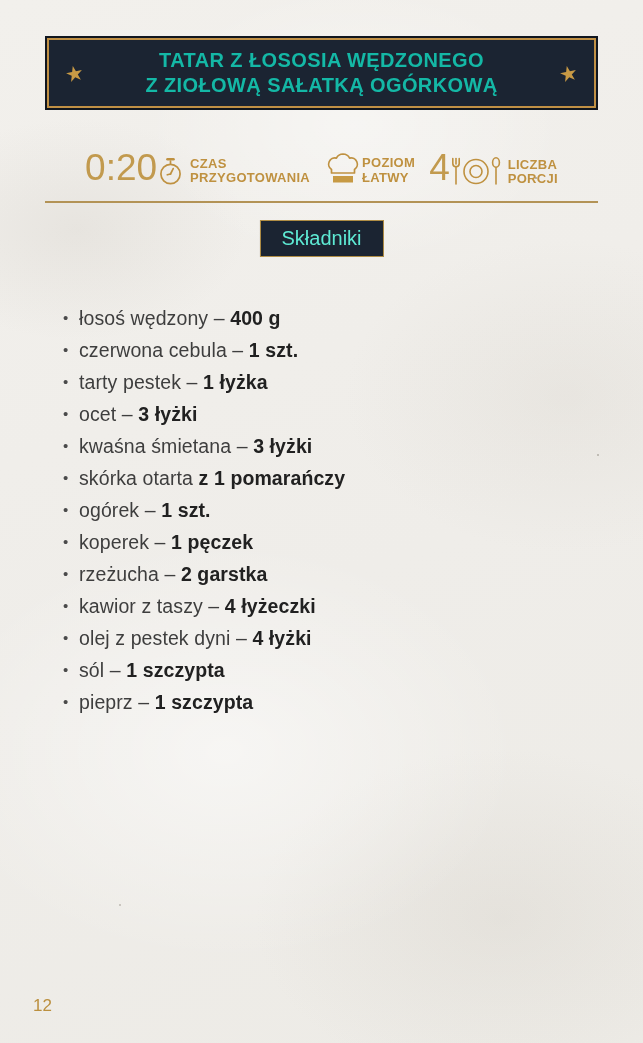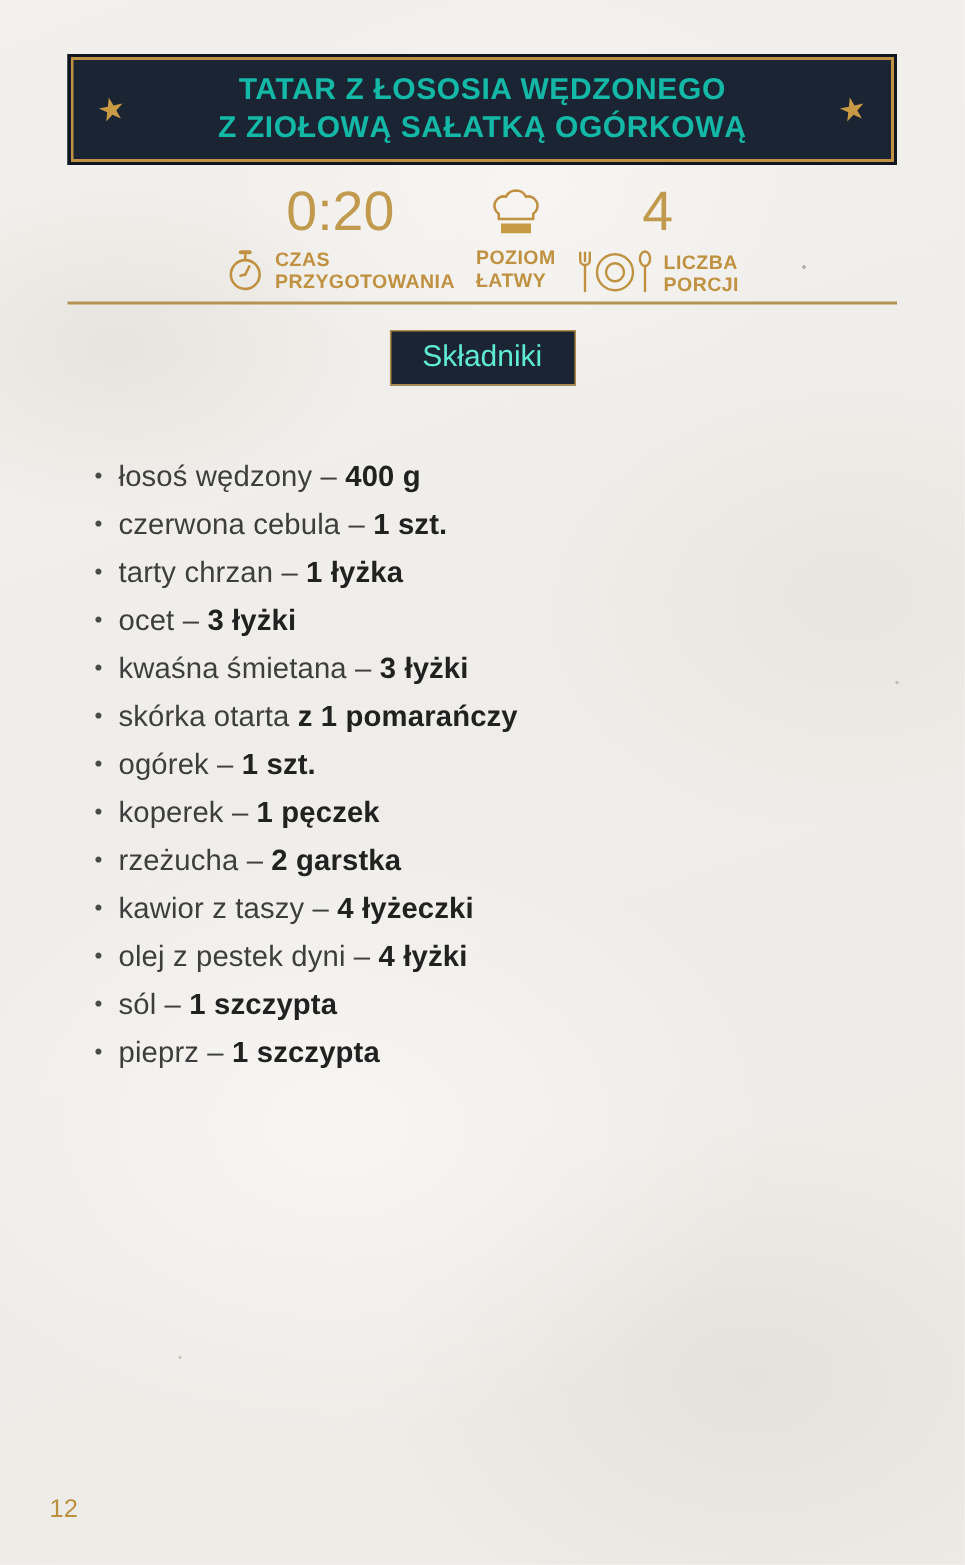--- a/index.html
+++ b/index.html
@@ -42,21 +42,21 @@
     flex:1 1 auto; text-align:center;
     color:#14b8a6; font-weight:bold;
     font-size:20px; line-height:25px; letter-spacing:.4px;
   }
 
   
   .info-row {
     position:absolute; top:122px; left:0; width:100%;
     display:flex; justify-content:center; align-items:flex-start; gap:14px;
   }
-  .info-group { display:flex; flex-direction:column; align-items:center; }
+  .info-group { display:flex; flex-direction:row; align-items:center;margin-top:27px; }
   .info-value {
     color:#c29a4e; font-size:37px; line-height:38px; height:38px;
     font-weight:normal;
   }
   .info-hat { height:38px; display:flex; align-items:flex-end; }
   .info-bottom { display:flex; align-items:flex-end; gap:6px; margin-top:5px; }
   .info-label {
     color:#bf9140; font-weight:bold; font-size:13px; line-height:14.5px;
     letter-spacing:.3px; text-transform:uppercase; white-space:nowrap;
   }
@@ -181,21 +181,21 @@
 
   <div class="badge">
     <span>Składniki</span>
   </div>
 
   <ul class="ingredients">
   <li><span class="ing-name">łosoś wędzony – </span><span class="ing-amount">400 g</span></li>
 
   <li><span class="ing-name">czerwona cebula – </span><span class="ing-amount">1 szt.</span></li>
 
-  <li><span class="ing-name">tarty chrzan – </span><span class="ing-amount">1 łyżka</span></li>
+  <li><span class="ing-name">tarty pestek – </span><span class="ing-amount">1 łyżka</span></li>
 
   <li><span class="ing-name">ocet – </span><span class="ing-amount">3 łyżki</span></li>
 
   <li><span class="ing-name">kwaśna śmietana – </span><span class="ing-amount">3 łyżki</span></li>
 
   <li><span class="ing-name">skórka otarta </span><span class="ing-amount">z 1 pomarańczy</span></li>
 
   <li><span class="ing-name">ogórek – </span><span class="ing-amount">1 szt.</span></li>
 
   <li><span class="ing-name">koperek – </span><span class="ing-amount">1 pęczek</span></li>

